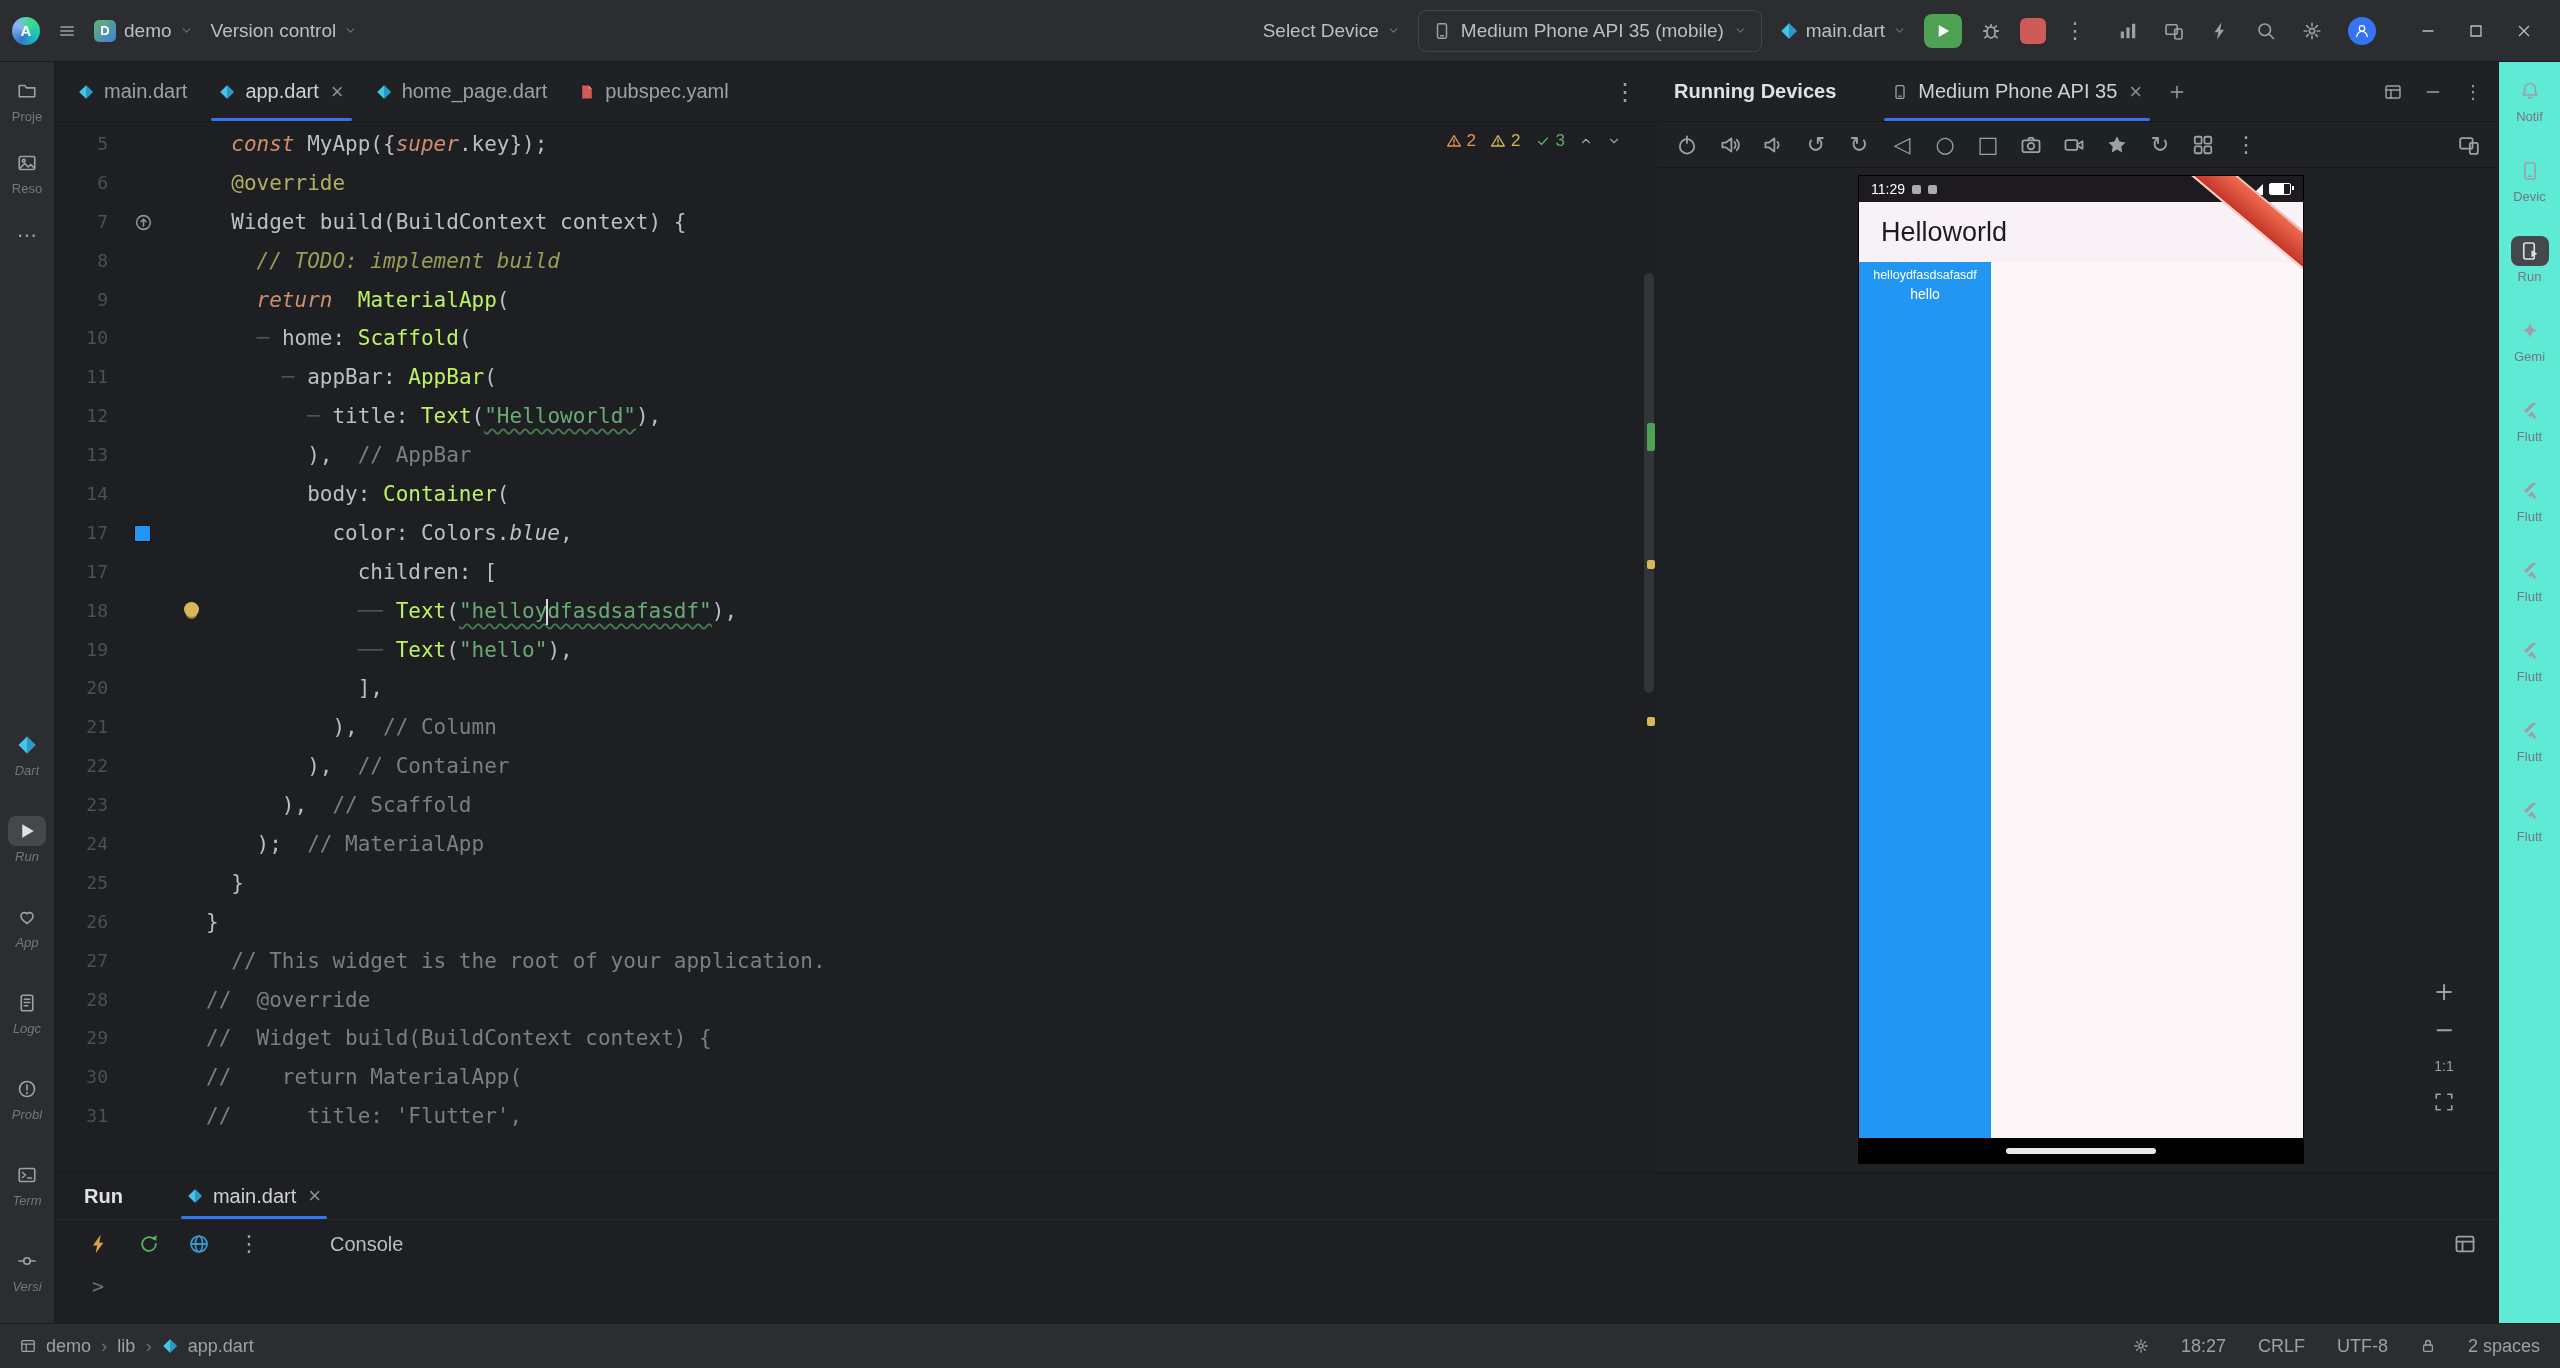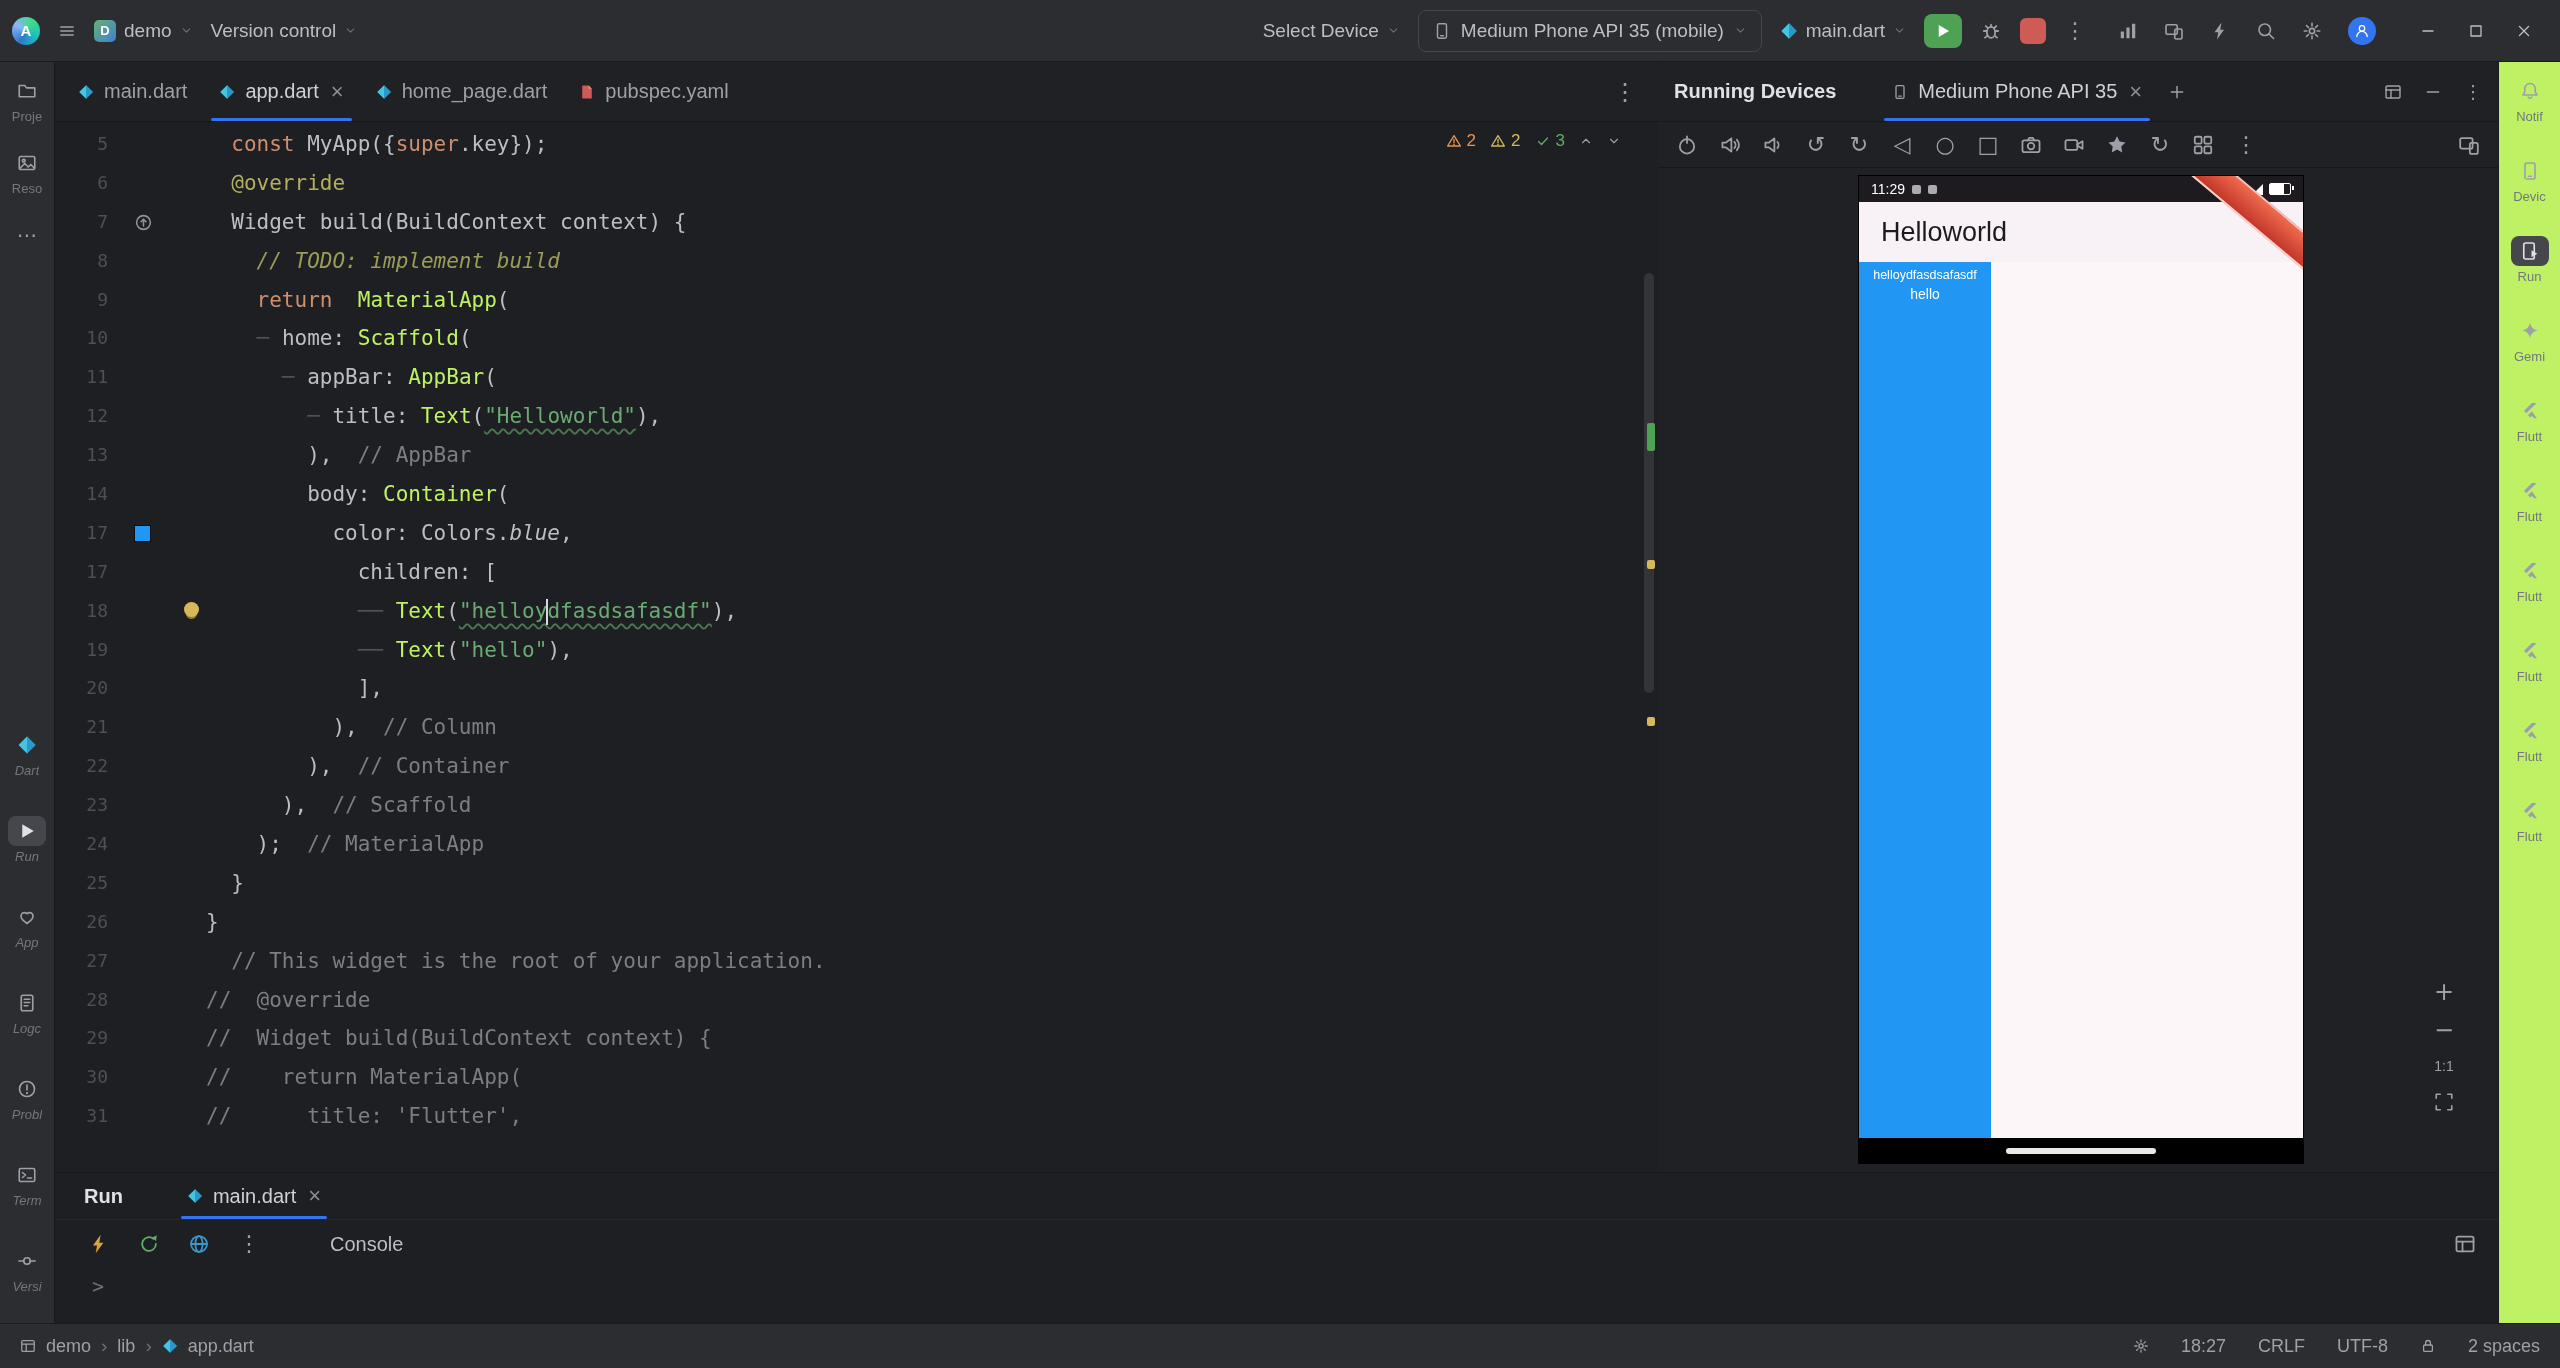--- a/index.html
+++ b/index.html
@@ -35,21 +35,21 @@
   .avatar svg{width:16px;height:16px;}
   .win-controls{display:flex;margin-left:10px;}
   .winbtn{width:48px;height:61px;display:flex;align-items:center;justify-content:center;color:#bcbec4;cursor:pointer;}
 
   
   .leftstripe{position:absolute;left:0;top:62px;width:55px;bottom:45px;background:#2b2d30;
               border-right:1px solid #1a1b1d;display:flex;flex-direction:column;align-items:center;
               padding-top:14px;box-sizing:border-box;}
   .lsgroup{display:flex;flex-direction:column;align-items:center;gap:24px;}
   .ls-bottom{margin-top:480px;gap:38px;font-style:italic;}
-  .rightstripe{position:absolute;right:0;top:62px;width:62px;bottom:45px;background:#bef264;
+  .rightstripe{position:absolute;right:0;top:62px;width:62px;bottom:45px;background:#5eead4;
                border-left:1px solid #1a1b1d;display:flex;flex-direction:column;align-items:center;
                gap:32px;padding-top:14px;box-sizing:border-box;}
   .sitem{display:flex;flex-direction:column;align-items:center;gap:3px;cursor:pointer;}
   .sitem .ibox{width:38px;height:30px;display:flex;align-items:center;justify-content:center;
                border-radius:8px;color:#9da0a8;font-size:20px;}
   .sitem .ibox .iwrap{width:20px;height:20px;font-size:20px;}
   .sitem.active .ibox{background:#45474c;color:#dfe1e5;}
   .slabel{font-size:13px;color:#73777e;max-width:52px;overflow:hidden;white-space:nowrap;}
 
   
@@ -71,21 +71,21 @@
         font-size:21px;white-space:pre;}
   .lnum{width:66px;text-align:right;padding-right:14px;box-sizing:border-box;color:#4b5059;
         font-size:18px;flex:none;cursor:pointer;}
   .gslot{width:84px;flex:none;position:relative;}
   .gslot .govr{position:absolute;left:12px;top:10px;width:19px;height:19px;color:#8f93a0;}
   .swatch{position:absolute;left:12px;top:11px;width:17px;height:17px;background:#2196f3;
           border:1px solid #0d0e10;box-sizing:border-box;}
   .bulb{position:absolute;left:62px;top:10px;width:15px;height:15px;border-radius:50%;
         background:#d6b85a;box-shadow:0 4px 0 -2px #8a7b3a;}
   .ltext{flex:1;cursor:text;}
-  .tk-p{color:#bcbec4;} .tk-k{color:#cf8e6d;} .tk-c{color:#bef264;} .tk-s{color:#6aab73;}
+  .tk-p{color:#bcbec4;} .tk-k{color:#cf8e6d;font-style:italic;} .tk-c{color:#bef264;} .tk-s{color:#6aab73;}
   .tk-su{color:#6aab73;text-decoration:underline wavy #49794f 2px;text-underline-offset:5px;}
   .tk-m{color:#7a7e85;} .tk-t{color:#9c9c59;font-style:italic;} .tk-a{color:#b3ae60;}
   .tk-g{color:#4e5157;} .tk-i{color:#bcbec4;font-style:italic;}
   .caret{display:inline-block;width:2px;height:26px;background:#d7d9de;vertical-align:middle;margin:0 -1px;}
 
   .inspections{position:absolute;top:8px;right:36px;display:flex;align-items:center;gap:14px;
                font-size:17px;color:#9da0a8;z-index:5;}
   .insp-item{display:flex;align-items:center;gap:5px;}
   .insp-item .iwrap{width:16px;height:16px;}
   .chev-up,.chev-dn{width:14px;height:14px;color:#9da0a8;}

